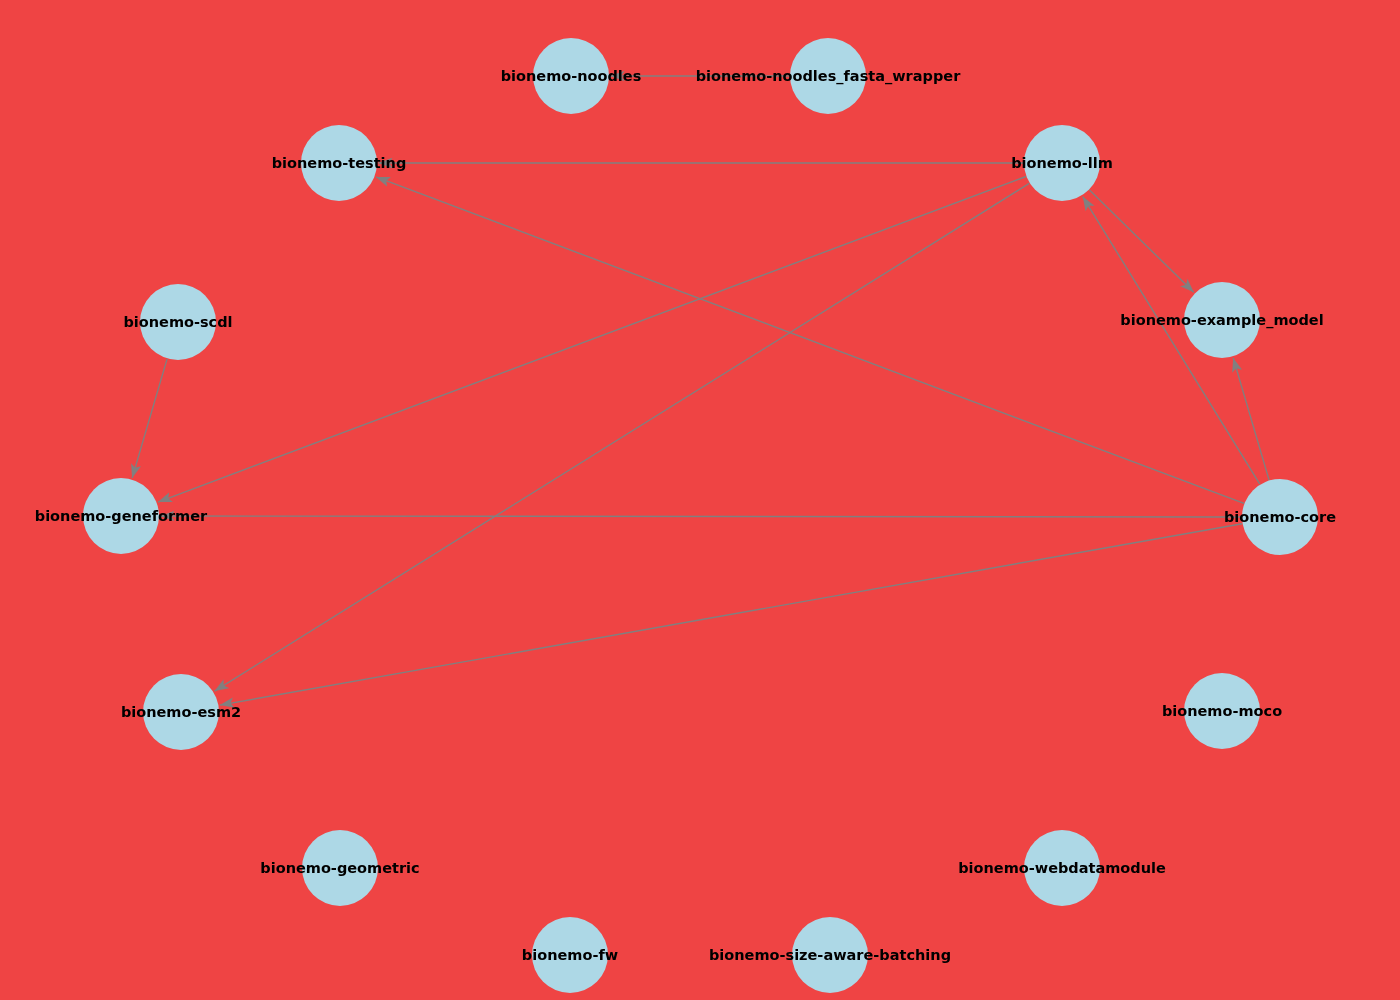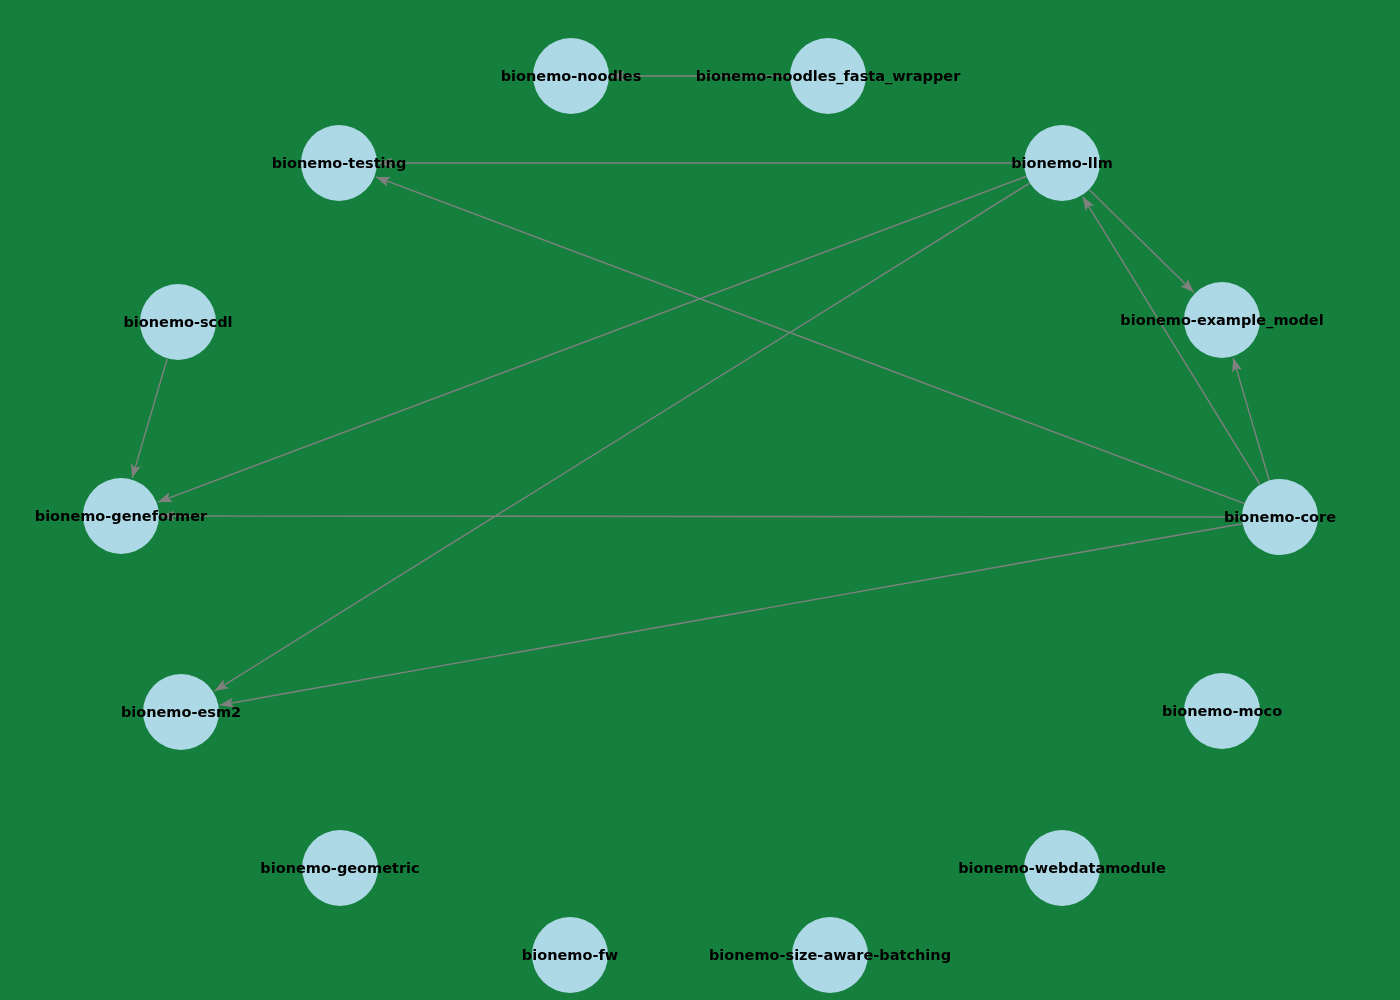--- a/index.html
+++ b/index.html
@@ -5,21 +5,21 @@
 <style>
   html, body {
     margin: 0;
     padding: 0;
     background: #ffffff;
   }
   .figure {
     position: relative;
     width: 1400px;
     height: 1000px;
-    background: #15803d;
+    background: #ef4444;
     overflow: hidden;
     font-family: "DejaVu Sans", sans-serif;
     text-align: center;
   }
   svg.graph-canvas {
     display: block;
     width: 1400px;
     height: 1000px;
   }
   svg.graph-canvas text.node-label {

